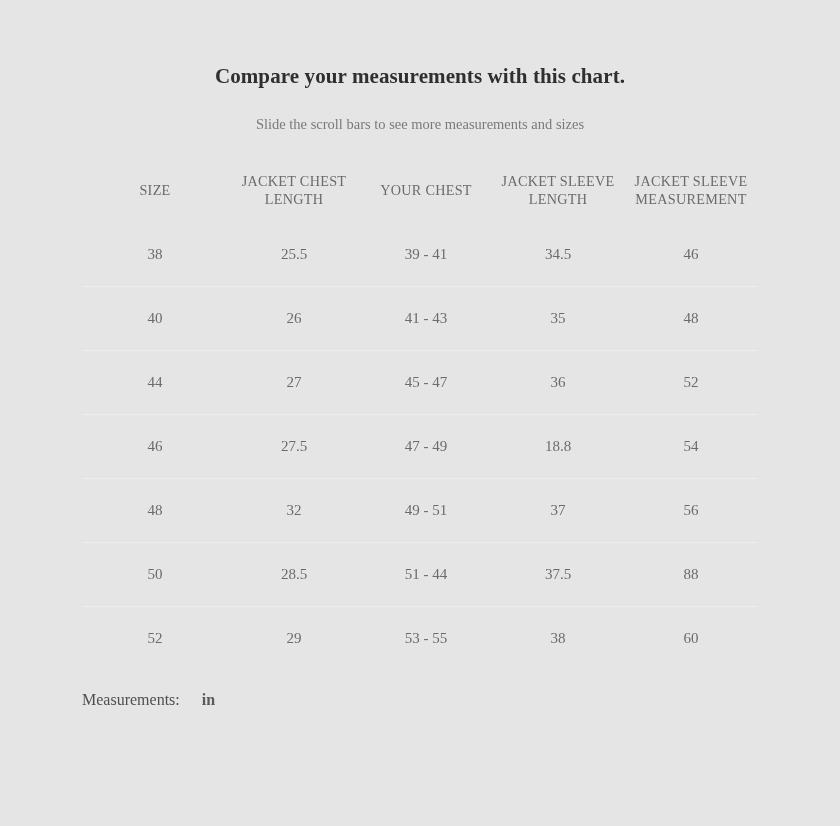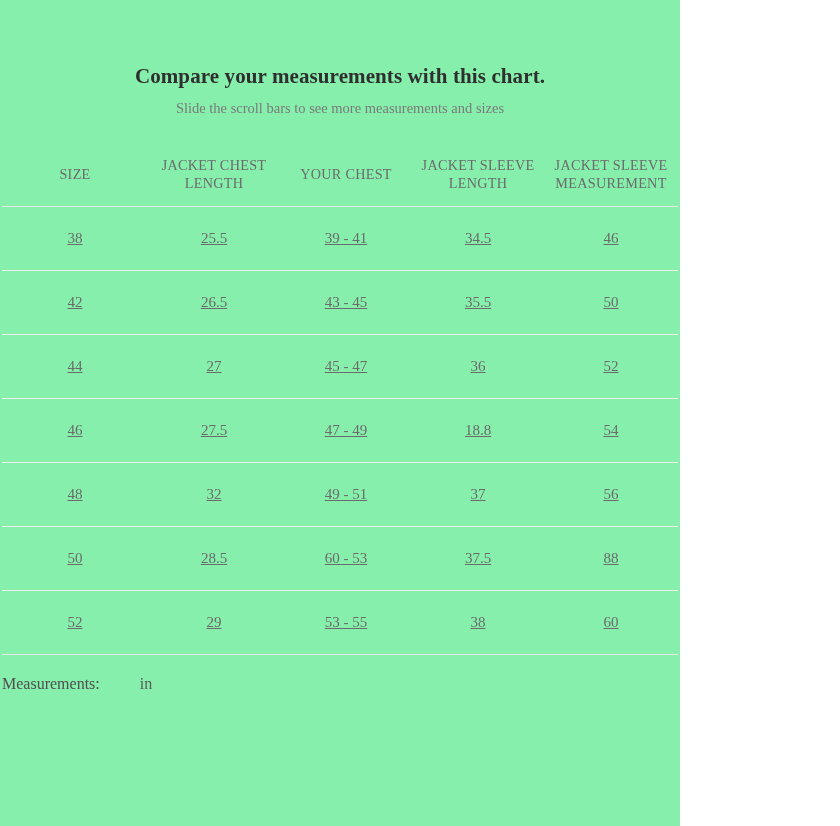--- a/index.html
+++ b/index.html
@@ -12,40 +12,40 @@
     height: 826px;
     font-family: "Liberation Serif", serif;
     color: #5a5a5a;
     position: relative;
     overflow: hidden;
   }
   .chart-wrap {
     position: absolute;
     left: 0;
     top: 0;
-    width: 680px;
+    width: 840px;
     height: 826px;
-    background: #86efac;
+    background: #e5e5e5;
   }
   .title {
     text-align: center;
     font-family: "Liberation Serif", serif;
     font-weight: bold;
     font-size: 21px;
     color: #2f2f2f;
     margin: 0;
     padding-top: 64px;
     letter-spacing: 0.1px;
   }
   .subtitle {
     text-align: center;
     font-family: "Liberation Serif", serif;
     font-size: 14.5px;
     color: #7a7a7a;
-    margin: 0;
+    margin: 16px;
     padding-top: 11px;
   }
   table.size-table {
     border-collapse: collapse;
     width: 676px;
     margin: 33px auto 0 auto;
     table-layout: fixed;
   }
   table.size-table th {
     font-family: "Liberation Serif", serif;
@@ -60,43 +60,42 @@
     border-bottom: 1px solid #e8e6e4;
   }
   table.size-table td {
     font-family: "Liberation Serif", serif;
     font-size: 15px;
     color: #6b6b6b;
     text-align: center;
     height: 61px;
     vertical-align: middle;
     border-bottom: 1px solid #f0eeec;
-    text-decoration: underline;
   }
   table.size-table tr:last-child td {
     border-bottom: 1px solid #e8e6e4;
   }
   col.c-size { width: 146px; }
   col.c-1 { width: 132px; }
   col.c-2 { width: 132px; }
   col.c-3 { width: 132px; }
   col.c-4 { width: 134px; }
   .measure-row {
     width: 676px;
     margin: 0 auto;
     padding-top: 20px;
     font-family: "Liberation Serif", serif;
     font-size: 16px;
     color: #555555;
     display: flex;
     align-items: center;
-    gap: 40px;
+    gap: 22px;
   }
   .measure-label { color: #4f4f4f; }
-  .measure-unit { color: #5a5a5a; }
+  .measure-unit { color: #5a5a5a; font-weight: bold; }
 </style>
 </head>
 <body>
 
 <div class="chart-wrap">
 
   <h1 class="title">Compare your measurements with this chart.</h1>
   <p class="subtitle">Slide the scroll bars to see more measurements and sizes</p>
 
   <table class="size-table">
@@ -118,25 +117,25 @@
     </thead>
     <tbody>
       <tr>
         <td>38</td>
         <td>25.5</td>
         <td>39 - 41</td>
         <td>34.5</td>
         <td>46</td>
       </tr>
       <tr>
-        <td>42</td>
-        <td>26.5</td>
-        <td>43 - 45</td>
-        <td>35.5</td>
-        <td>50</td>
+        <td>40</td>
+        <td>26</td>
+        <td>41 - 43</td>
+        <td>35</td>
+        <td>48</td>
       </tr>
       <tr>
         <td>44</td>
         <td>27</td>
         <td>45 - 47</td>
         <td>36</td>
         <td>52</td>
       </tr>
       <tr>
         <td>46</td>
@@ -148,21 +147,21 @@
       <tr>
         <td>48</td>
         <td>32</td>
         <td>49 - 51</td>
         <td>37</td>
         <td>56</td>
       </tr>
       <tr>
         <td>50</td>
         <td>28.5</td>
-        <td>60 - 53</td>
+        <td>51 - 44</td>
         <td>37.5</td>
         <td>88</td>
       </tr>
       <tr>
         <td>52</td>
         <td>29</td>
         <td>53 - 55</td>
         <td>38</td>
         <td>60</td>
       </tr>

